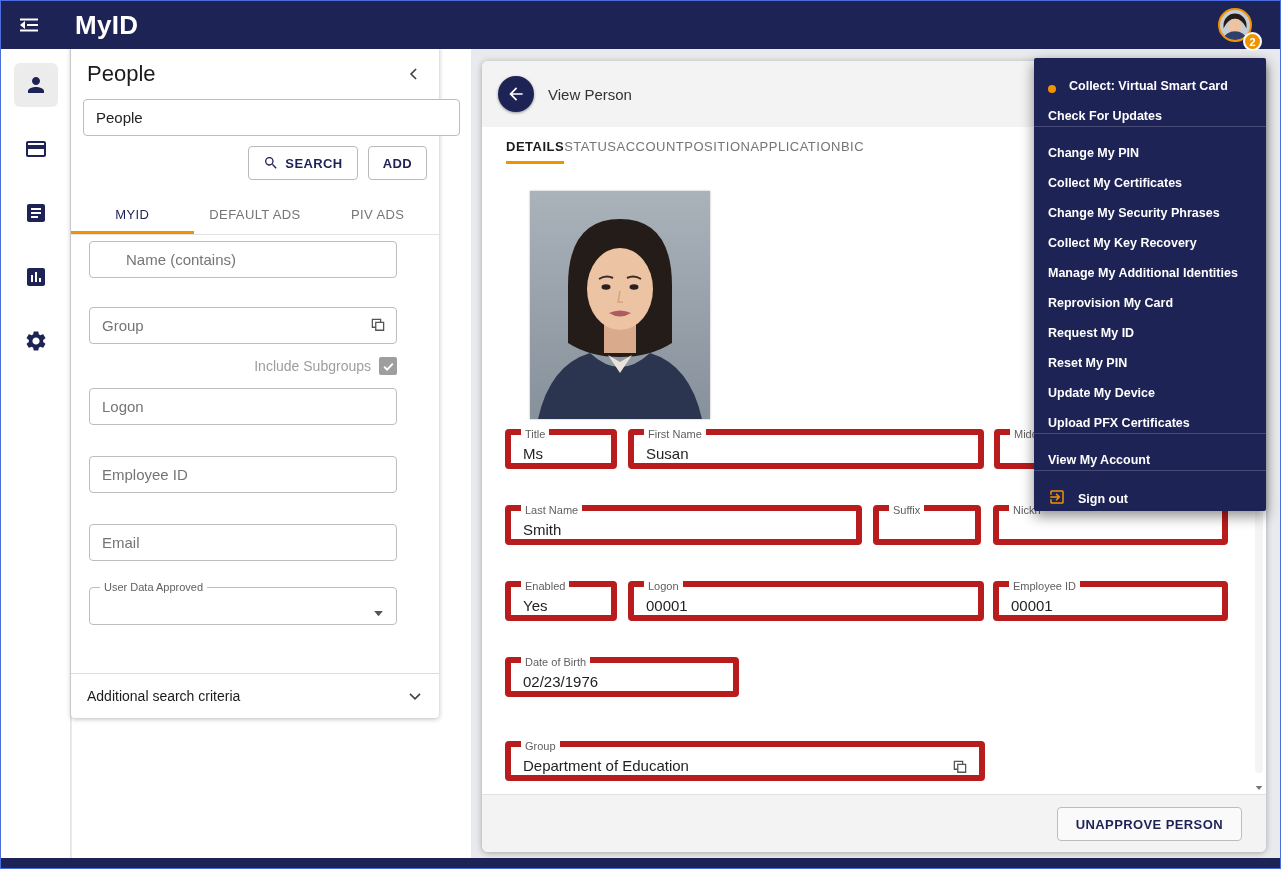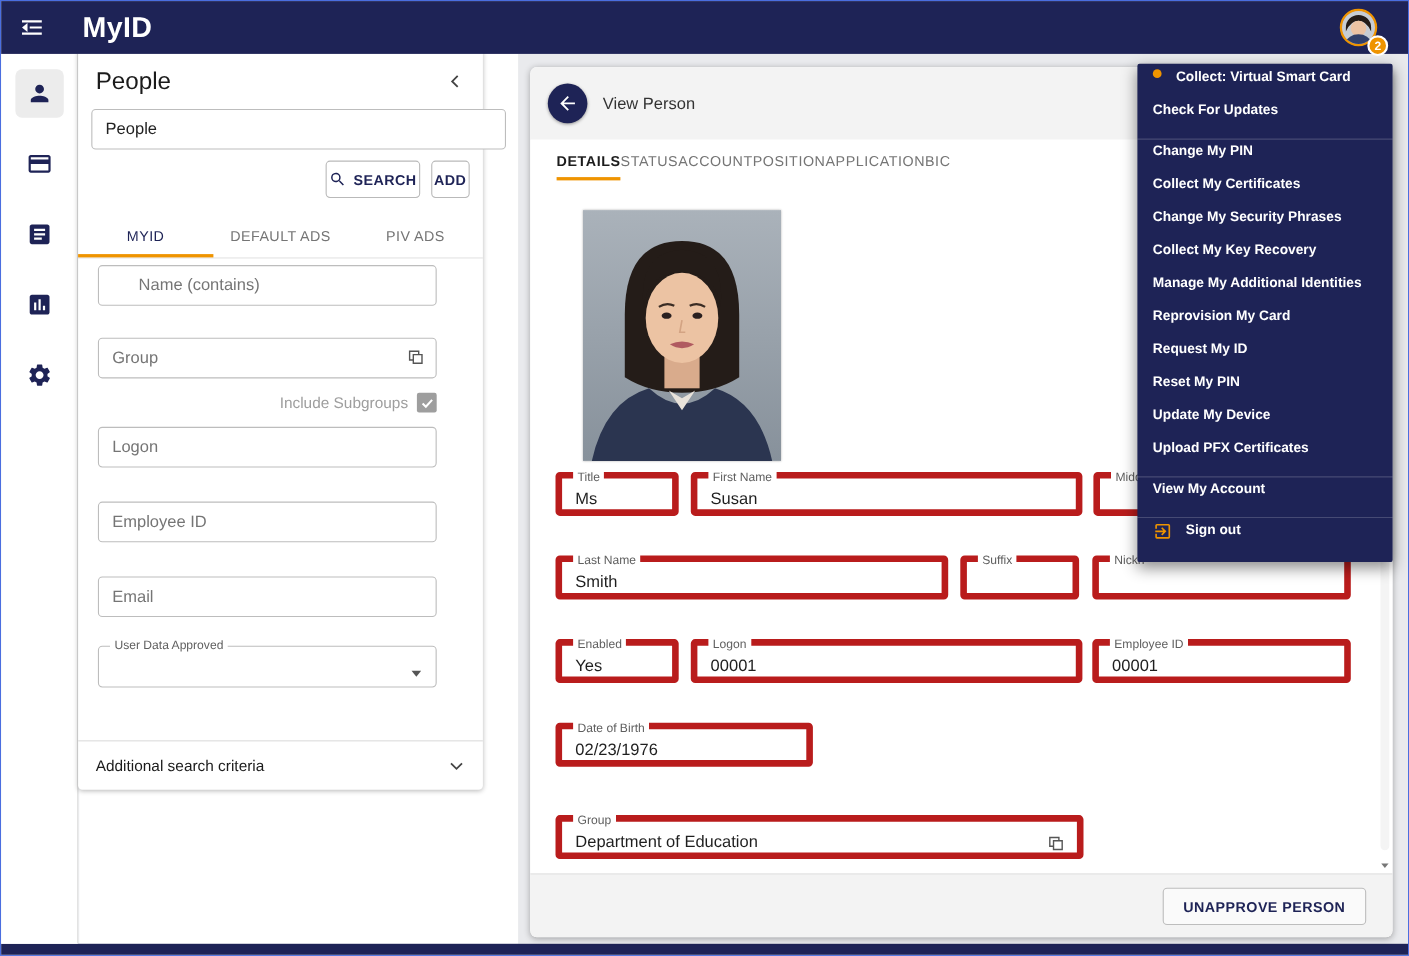--- a/index.html
+++ b/index.html
@@ -21,21 +21,21 @@
 
   
   .leftcol { position:absolute; left:71px; top:48px; width:399px; height:809px; background:#fff; }
   .people-card { position:absolute; left:70px; top:44px; width:368px; height:673px; background:#fff; border-radius:4px; box-shadow:0 1px 5px rgba(0,0,0,.28); z-index:6; }
   .panel-title { position:absolute; left:16px; top:16px; font-size:22px; color:#1b1b1b; }
   .collapse-btn { position:absolute; right:12px; top:16px; width:26px; height:26px; display:flex; align-items:center; justify-content:center; cursor:pointer; }
   .pinput, .search-box { position:absolute; left:18px; width:308px; height:37px; border:1px solid #bdbdbd; border-radius:4px; font-family:"Liberation Sans",sans-serif; font-size:15px; color:#222; padding:0 12px; background:#fff; outline:none; }
   .pinput::placeholder { color:#757575; opacity:1; }
   .search-box { left:12px; width:377px; }
   .btn-row { position:absolute; right:12px; top:101px; display:flex; gap:10px; }
-  .btn { height:34px; border:1px solid #b9b9b9; border-radius:4px; background:#fff; color:#1e2356; font-size:13px; font-weight:bold; letter-spacing:.4px; display:flex; align-items:center; padding:0 2px; gap:6px; cursor:pointer; font-family:"Liberation Sans",sans-serif; }
+  .btn { height:34px; border:1px solid #b9b9b9; border-radius:4px; background:#fff; color:#1e2356; font-size:13px; font-weight:bold; letter-spacing:.4px; display:flex; align-items:center; padding:0 14px; gap:6px; cursor:pointer; font-family:"Liberation Sans",sans-serif; }
   .ptabs { position:absolute; left:0; top:152px; width:100%; height:38px; display:flex; border-bottom:1px solid #e3e3e3; }
   .ptab { flex:1; display:flex; align-items:center; justify-content:center; font-size:13px; letter-spacing:.4px; color:#757575; cursor:pointer; border-bottom:3px solid transparent; }
   .ptab.active { color:#1e2356; border-bottom-color:#ef9400; }
   .input-wrap { position:absolute; left:18px; width:308px; height:37px; }
   .input-wrap .pinput { position:absolute; left:0; top:0; width:100%; }
   .input-icon { position:absolute; right:10px; top:9px; cursor:pointer; }
   .subgroups-row { position:absolute; left:18px; top:312px; width:308px; display:flex; justify-content:flex-end; align-items:center; gap:8px; }
   .subgroups-row .lbl { font-size:14px; color:#9e9e9e; }
   .checkbox { width:18px; height:18px; background:#9e9e9e; border-radius:2px; display:flex; align-items:center; justify-content:center; cursor:pointer; }
   .uda-field { position:absolute; left:18px; top:542px; width:308px; height:38px; border:1px solid #bdbdbd; border-radius:4px; cursor:pointer; }
@@ -61,21 +61,21 @@
   .scroll-thumb { position:absolute; left:0; top:0; width:8px; height:170px; background:#c9c9c9; border-radius:4px; cursor:pointer; }
   .scroll-down { position:absolute; right:3px; top:650px; cursor:pointer; }
   .main-footer { position:relative; height:58px; background:#f3f3f3; border-top:1px solid #e2e2e2; }
   .unapprove-btn { position:absolute; right:24px; top:12px; height:34px; padding:0 18px; background:#fafafa; border:1px solid #bdbdbd; border-radius:4px; color:#1e2356; font-size:13px; font-weight:bold; letter-spacing:.4px; cursor:pointer; font-family:"Liberation Sans",sans-serif; }
 
   
   .bottombar { position:absolute; left:0; top:857px; width:100%; height:12px; background:#1e2356; }
 
   
   .user-menu { position:absolute; left:1033px; top:57px; width:232px; background:#1e2356; border-radius:2px; box-shadow:0 5px 14px rgba(0,0,0,.45); padding:5px 0; z-index:50; }
-  .menu-item { height:30px; display:flex; align-items:flex-start; padding:0 14px; color:#fff; font-size:12.5px; font-weight:600; cursor:pointer; white-space:nowrap; }
+  .menu-item { height:30px; display:flex; align-items:flex-end; padding:0 14px; color:#fff; font-size:12.5px; font-weight:600; cursor:pointer; white-space:nowrap; }
   .dot { width:8px; height:8px; border-radius:50%; background:#ef9400; margin-right:13px; flex:0 0 auto; }
   .menu-divider { border-top:1px solid rgba(255,255,255,.18); margin:3px 0; }
   .signout-item { height:32px; }
   .signout-item svg { margin-right:12px; }
 </style>
 </head>
 <body>
 
 <div class="app">
 

